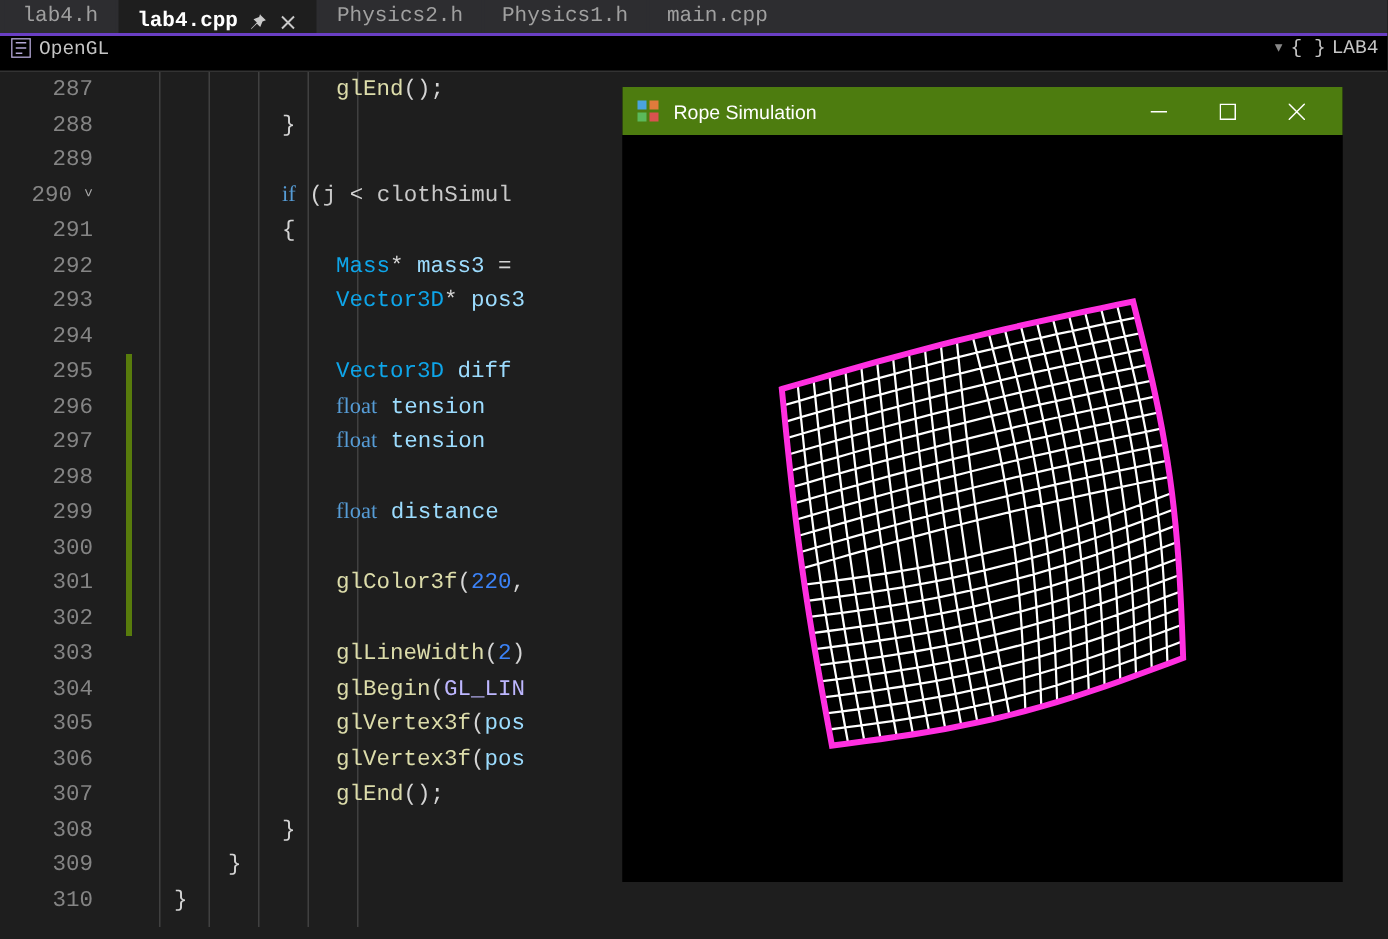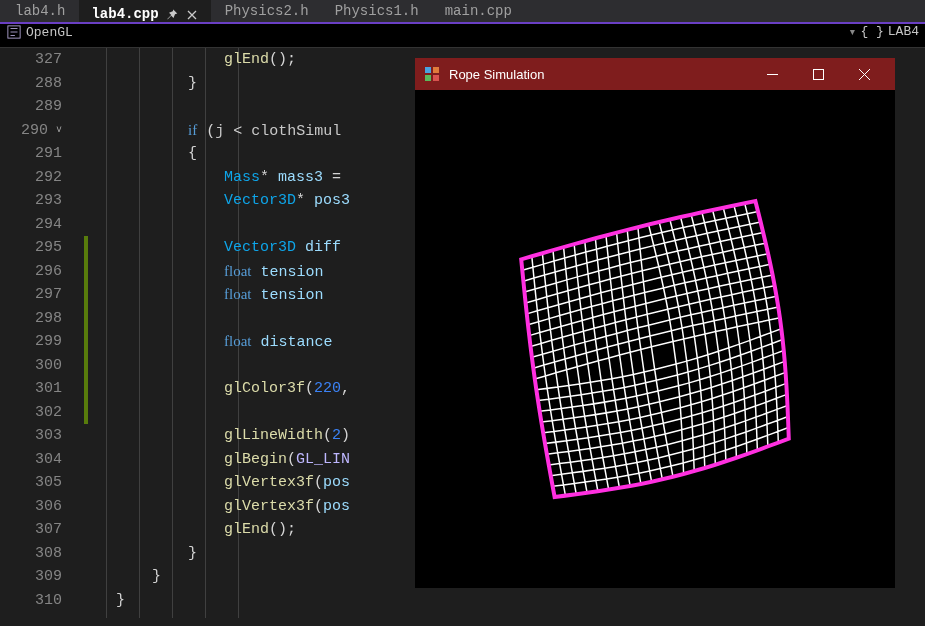--- a/index.html
+++ b/index.html
@@ -136,21 +136,21 @@
     position: absolute;
     left: 415px; top: 10px;
     width: 480px; height: 530px;
     background: #000000;
     z-index: 50;
   }
   .sim-title {
     height: 32px;
     display: flex;
     align-items: center;
-    background: #7f1d1d;
+    background: #4d7c0f;
     color: #fff;
     font-family: "Segoe UI", sans-serif;
     font-size: 13px;
     padding: 0 8px;
   }
   .sim-title .app-icon {
     width: 18px; height: 18px; margin-right: 8px;
     display: inline-flex; align-items: center; justify-content: center;
   }
   .sim-title .title-text { flex: 1; }
@@ -226,21 +226,21 @@
 
   <div class="guides">
     <div class="guide" style="left:8px"></div>
     <div class="guide" style="left:41px"></div>
     <div class="guide" style="left:74px"></div>
     <div class="guide" style="left:107px"></div>
     <div class="guide" style="left:140px"></div>
   </div>
 
   <div class="gutter" id="gutter">
-      <div class="line">327</div>
+      <div class="line">287</div>
       <div class="line">288</div>
       <div class="line">289</div>
       <div class="line">290<span class="fold-chev">˅</span></div>
       <div class="line">291</div>
       <div class="line">292</div>
       <div class="line">293</div>
       <div class="line">294</div>
       <div class="line">295</div>
       <div class="line">296</div>
       <div class="line">297</div>

